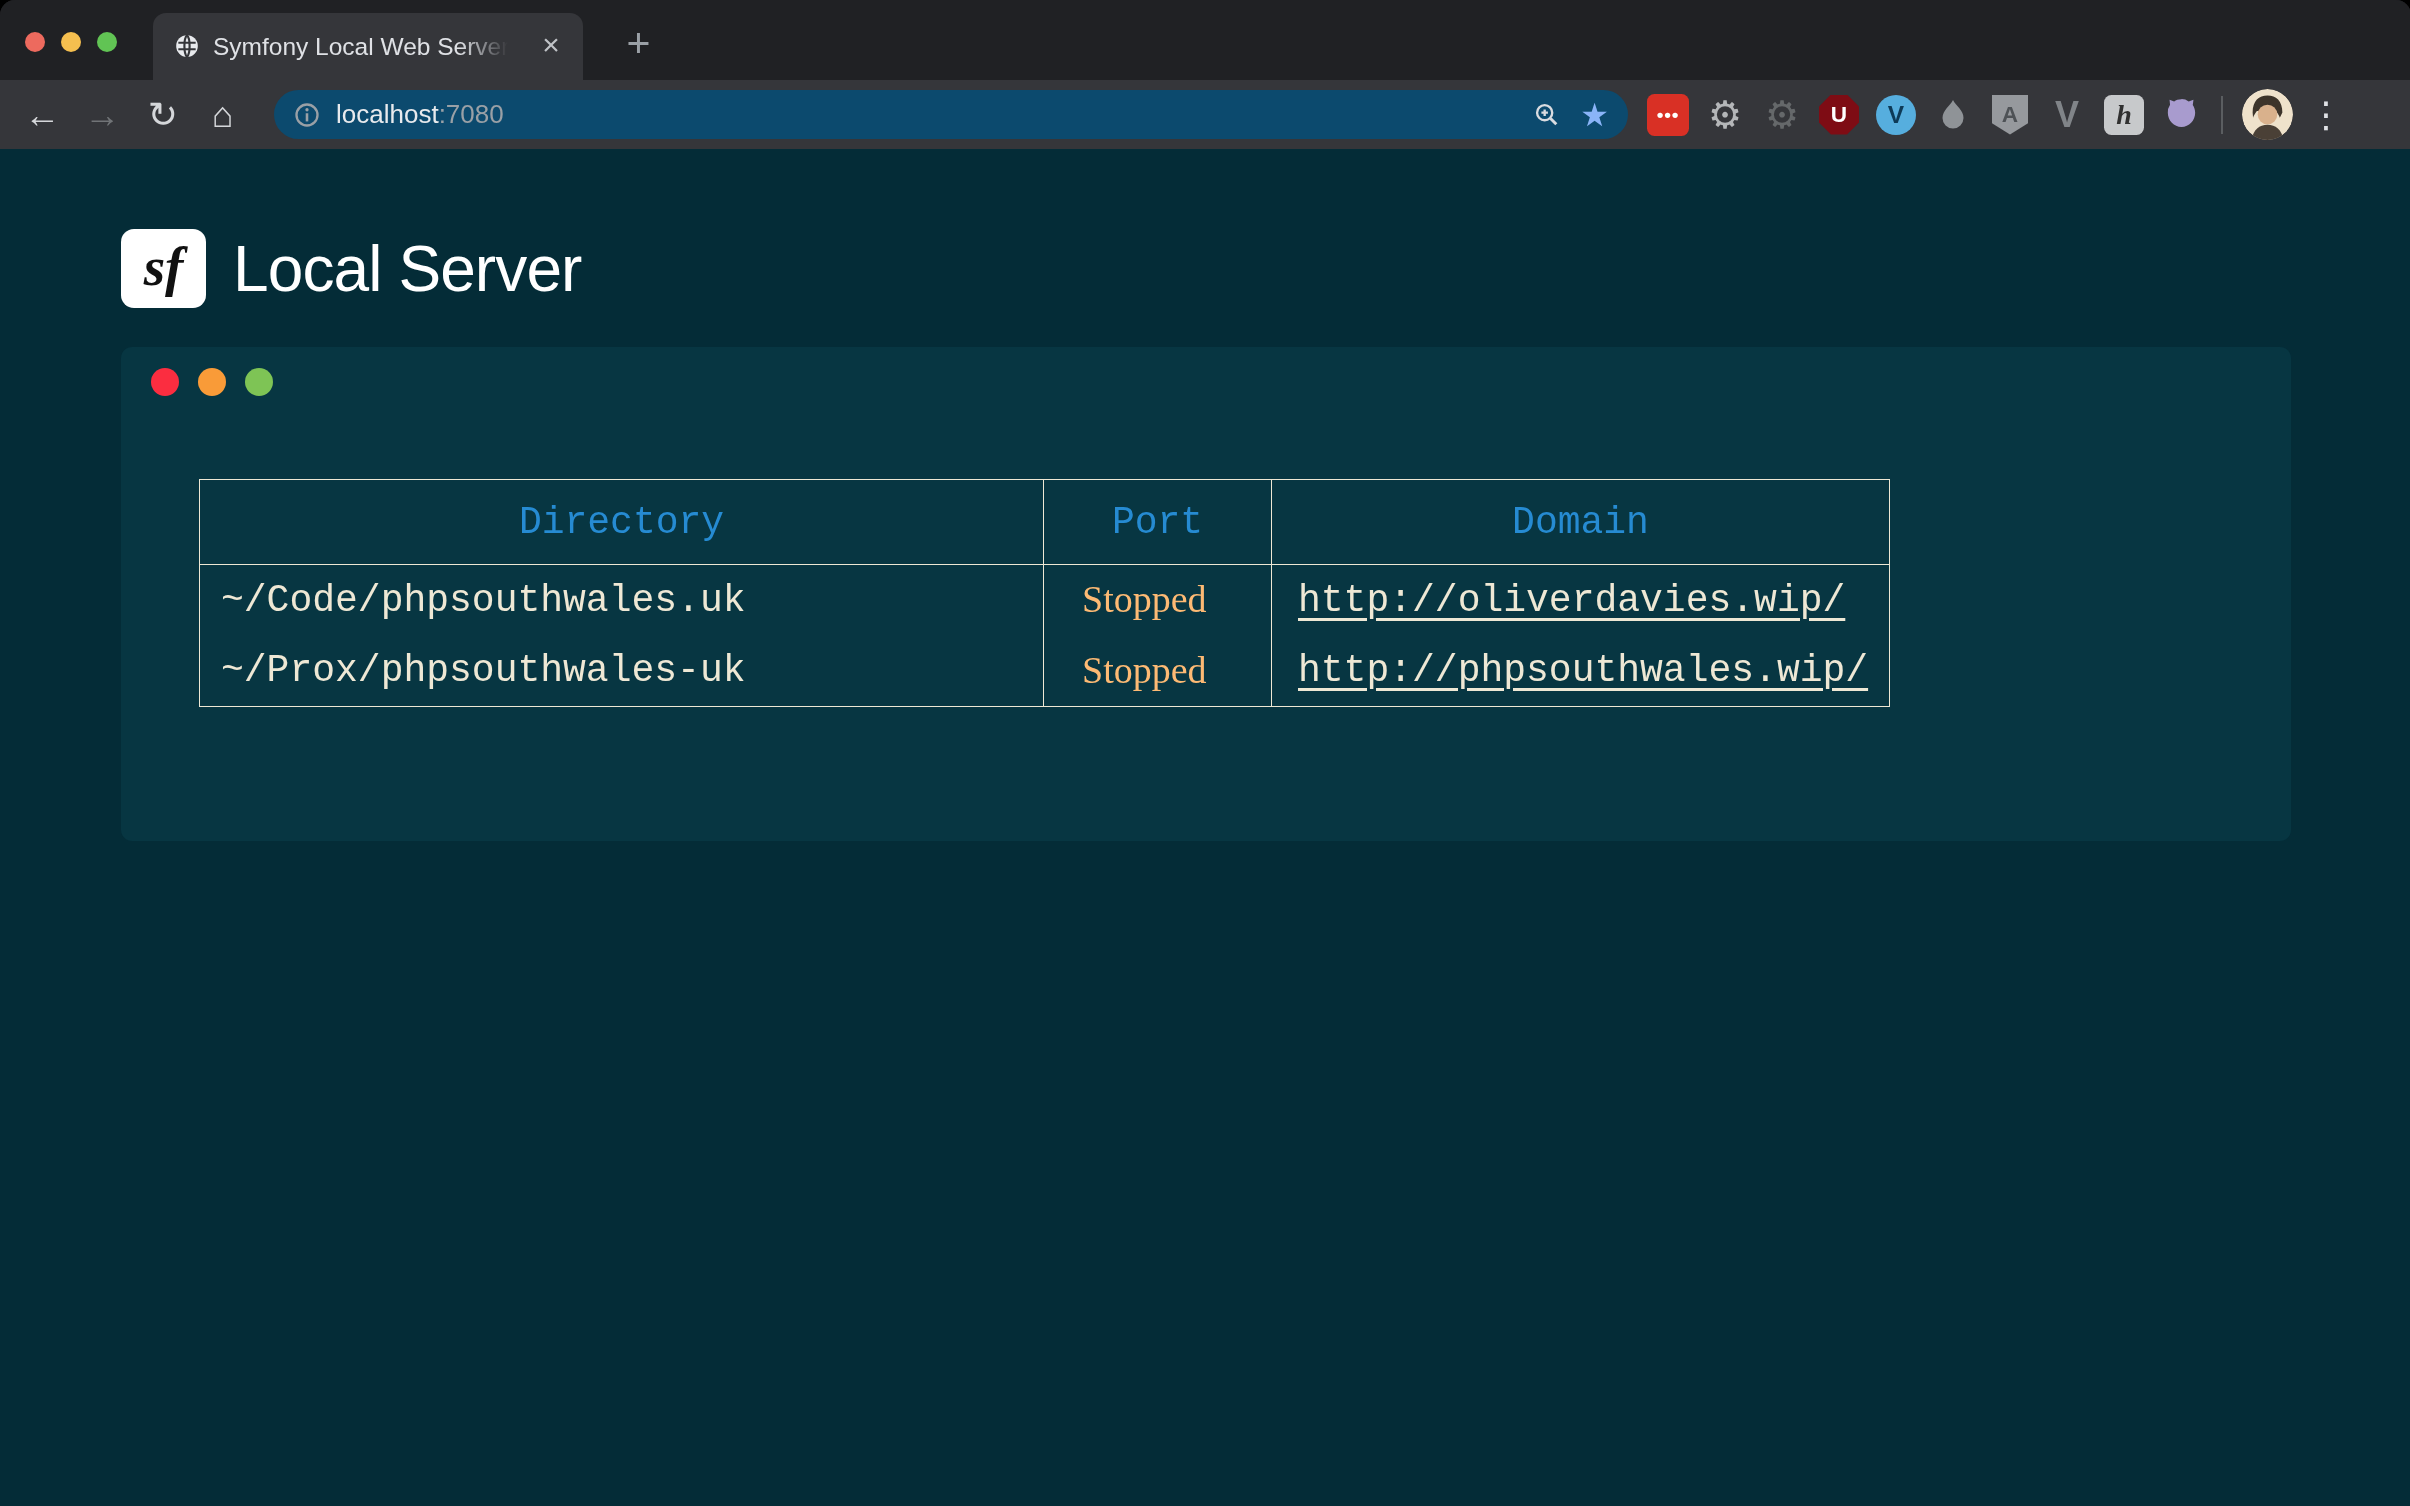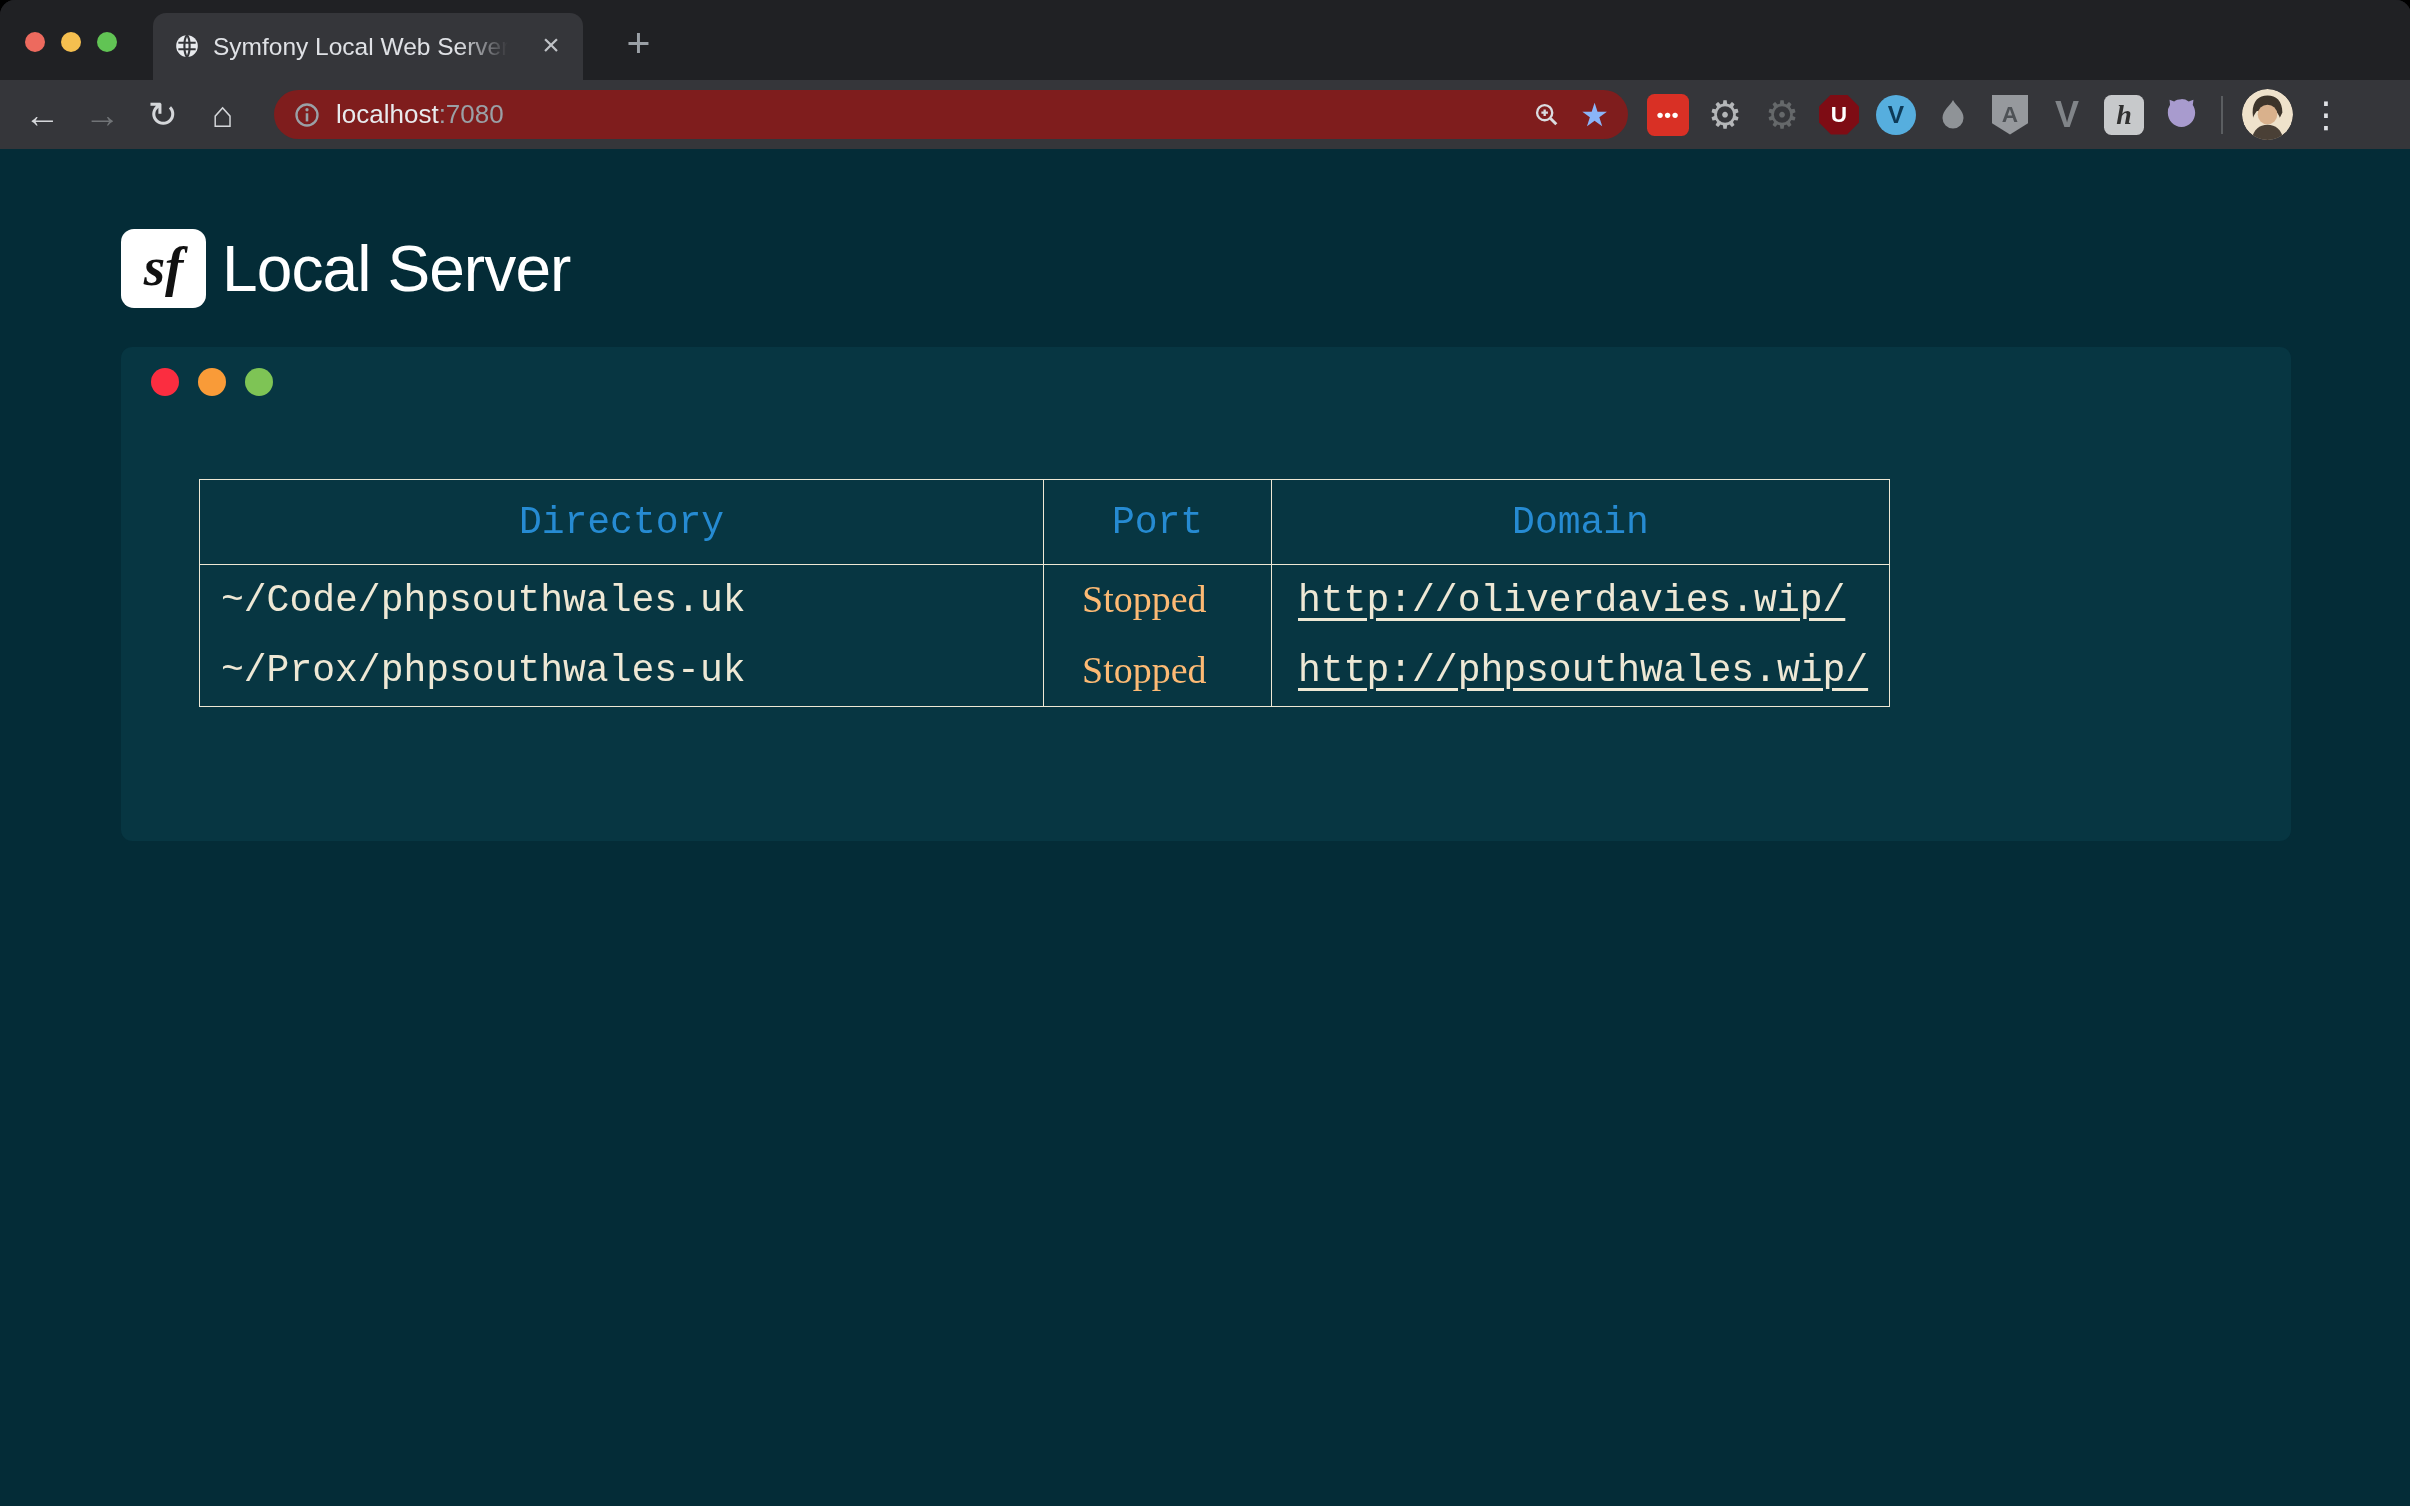--- a/index.html
+++ b/index.html
@@ -23,21 +23,21 @@
   .tab-close { position:absolute; right:15px; top:16px; width:34px; height:34px; text-align:center;
                line-height:32px; font-size:30px; color:#c0c3c7; border-radius:50%; }
   .new-tab { position:absolute; left:614px; top:21px; width:49px; height:49px; text-align:center;
              line-height:45px; font-size:41px; font-weight:300; color:#9aa0a6; }
 
   
   .toolbar { height:69px; background:#35363a; display:flex; align-items:center; padding:0 21px; }
   .nav-icon { width:43px; margin-right:17px; text-align:center; font-size:36px; color:#d5d7da;
               line-height:43px; flex:0 0 auto; }
   .nav-icon.fwd { color:#717477; }
-  .omnibox { margin-left:13px; width:1354px; height:49px; background:#7f1d1d; border-radius:24.5px;
+  .omnibox { margin-left:13px; width:1354px; height:49px; background:#0c4a6e; border-radius:24.5px;
              display:flex; align-items:center; padding:0 19px; flex:0 0 auto; }
   .info-icon { width:28px; height:28px; flex:0 0 auto; margin-right:15px; }
   .url { flex:1; font-size:26px; white-space:nowrap; overflow:hidden; }
   .url .host { color:#e8eaed; } .url .port { color:#9aa0a6; }
   .zoom-icon { width:28px; height:28px; flex:0 0 auto; }
   .star-icon { margin-left:19px; font-size:32px; color:#8ab4f8; line-height:32px; flex:0 0 auto; }
   .extensions { display:flex; align-items:center; gap:15px; margin-left:19px; flex:0 0 auto; }
   .ext { width:42px; height:42px; display:flex; align-items:center; justify-content:center; }
   .ext-lastpass { width:42px; height:42px; background:#d93025; border-radius:7.5px; color:#fff;
                   font-size:19px; font-weight:bold; letter-spacing:0.9px; }
@@ -55,21 +55,21 @@
   .ext-h { width:40px; height:40px; border-radius:7.5px; background:#c7c9cb; color:#303030;
            font-family:"Liberation Serif","DejaVu Serif",serif; font-style:italic;
            font-weight:bold; font-size:28px; }
   .sep { width:1.9px; height:38px; background:#5b5e61; margin:0 19px; flex:0 0 auto; }
   .avatar { width:51px; height:51px; border-radius:50%; overflow:hidden; flex:0 0 auto; }
   .menu-dots { margin-left:15px; font-size:36px; color:#dfe1e5; line-height:38px; flex:0 0 auto;
                font-family:"DejaVu Sans",sans-serif; }
 
   
   .page { height:1358px; background:#042c37; }
-  .brand { padding-top:80px; margin-left:121px; display:flex; align-items:center; gap:16px; }
+  .brand { padding-top:80px; margin-left:121px; display:flex; align-items:center; gap:27px; }
   .logo { width:85px; height:79px; background:#fff; border-radius:13px; display:flex;
           align-items:center; justify-content:center; }
   .logo span { font-family:"Liberation Serif","DejaVu Serif",serif; font-style:italic;
                font-weight:bold; font-size:55px; color:#111; transform:translateY(-1.9px); }
   .brand h1 { font-size:64px; font-weight:400; color:#ffffff; letter-spacing:-0.9px; }
   .card { margin:39px 0 0 121px; width:2170px; height:494px; background:#073642; border-radius:11.3px; }
   .card-dots { padding:21px 0 0 30px; display:flex; gap:19px; }
   .cdot { width:28px; height:28px; border-radius:50%; }
   .cdot.red{ background:#fb2d40; } .cdot.orange{ background:#f99b38; } .cdot.green{ background:#7ec455; }
 

